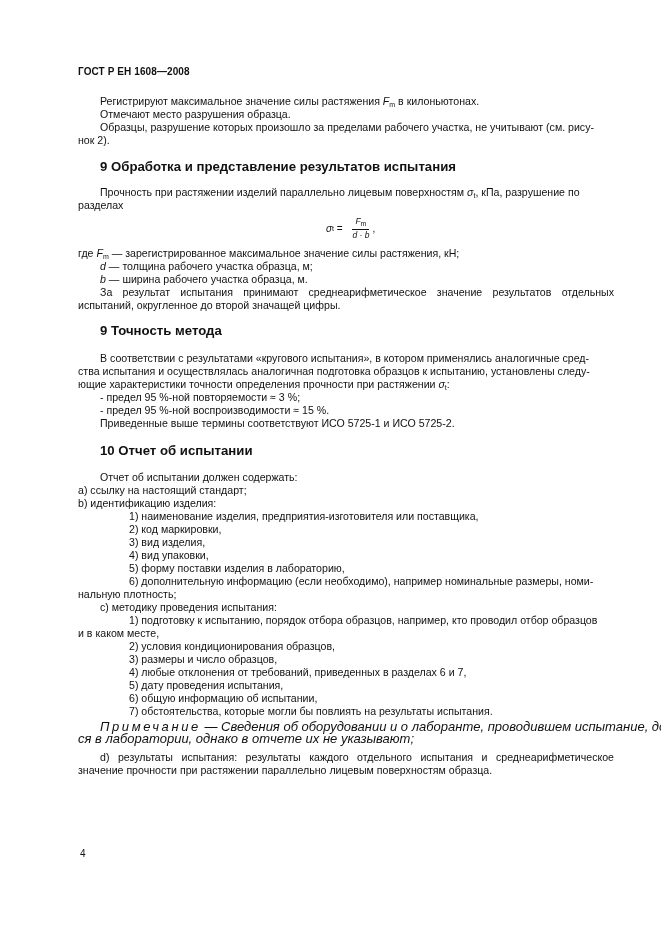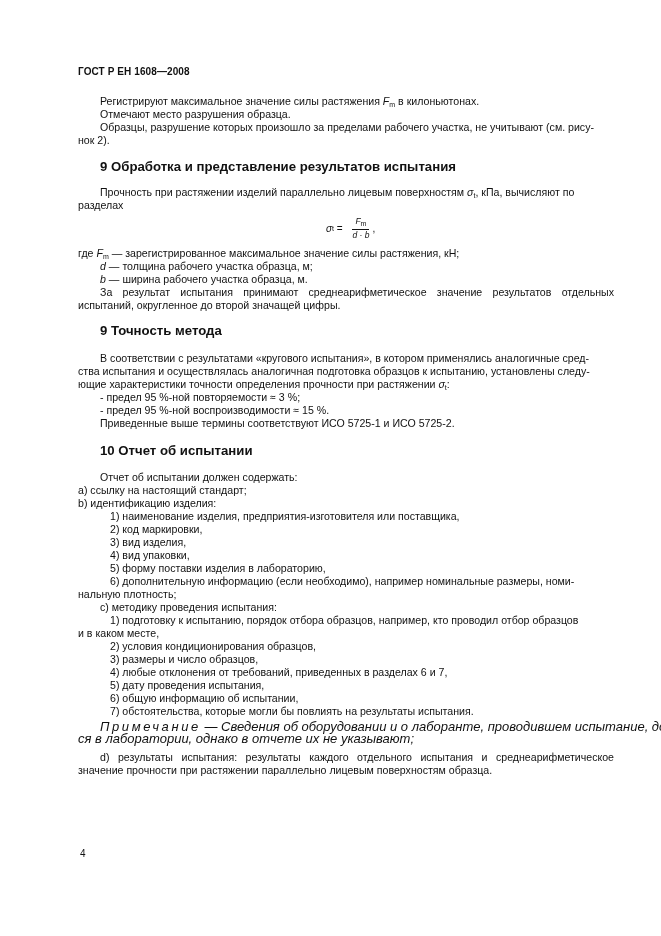--- a/index.html
+++ b/index.html
@@ -3,21 +3,21 @@
   <meta charset="utf-8">
   <style>
     html, body { margin: 0; padding: 0; background: #ffffff; }
     body { width: 661px; height: 936px; position: relative; overflow: hidden;
            font-family: "Liberation Sans", sans-serif; color: #111; }
     .page { position: absolute; left: 78px; top: 0; width: 536px; }
     .hdr { position: absolute; left: 78px; top: 66px; font-weight: bold; font-size: 10px; letter-spacing: 0.1px; }
     .ln { position: absolute; left: 0; font-size: 10.6px; line-height: 13px; white-space: nowrap; }
     .just { width: 536px; text-align: justify; text-align-last: justify; white-space: normal; }
     .ind { left: 22px; }
-    .ind2 { left: 32px; text-align: right; }
+    .ind2 { left: 51px; text-align: right; }
     .h2 { position: absolute; left: 22px; font-weight: bold; font-size: 13.2px; }
     .note { font-size: 13px; font-style: italic; }
     .sp { letter-spacing: 2.6px; }
     i { font-style: italic; }
     sub { font-size: 7px; vertical-align: -2px; }
     .formula { position: absolute; left: 248px; top: 216px; font-size: 10px; display: flex; align-items: center; }
     .frac { display: inline-flex; flex-direction: column; align-items: center; margin-left: 4px; font-size: 8.5px; }
     .frac .num { border-bottom: 0.8px solid #111; padding: 0 3px; line-height: 11px; }
     .frac .den { line-height: 11px; padding: 0 3px; }
     .pgnum { position: absolute; left: 80px; top: 848px; font-size: 10px; }
@@ -31,21 +31,21 @@
 
   <div class="ln ind" style="top:95px">
     <span>Регистрируют максимальное значение силы растяжения </span><i>F</i><sub>m</sub><span> в килоньютонах.</span>
   </div>
   <div class="ln ind" style="top:108px">Отмечают место разрушения образца.</div>
   <div class="ln ind" style="top:121px">Образцы, разрушение которых произошло за пределами рабочего участка, не учитывают (см. рису-</div>
   <div class="ln" style="top:134px">нок 2).</div>
 
   <div class="h2" style="top:159px">9  Обработка и представление результатов испытания</div>
   <div class="ln ind" style="top:186px">
-    <span>Прочность при растяжении изделий параллельно лицевым поверхностям </span><i>σ</i><sub>t</sub><span>, кПа, вычисляют по</span>
+    <span>Прочность при растяжении изделий параллельно лицевым поверхностям </span><i>σ</i><sub>t</sub><span>, кПа, разрушение по</span>
   </div>
   <div class="ln" style="top:199px">разделах</div>
 
   <div class="formula">
     <i>σ</i>
       <sub>t</sub>
     <span style="white-space:pre"> = </span>
     <span class="frac">
       <span class="num"><i>F</i><sub>m</sub></span>
       <span class="den"><i>d · b</i></span>

